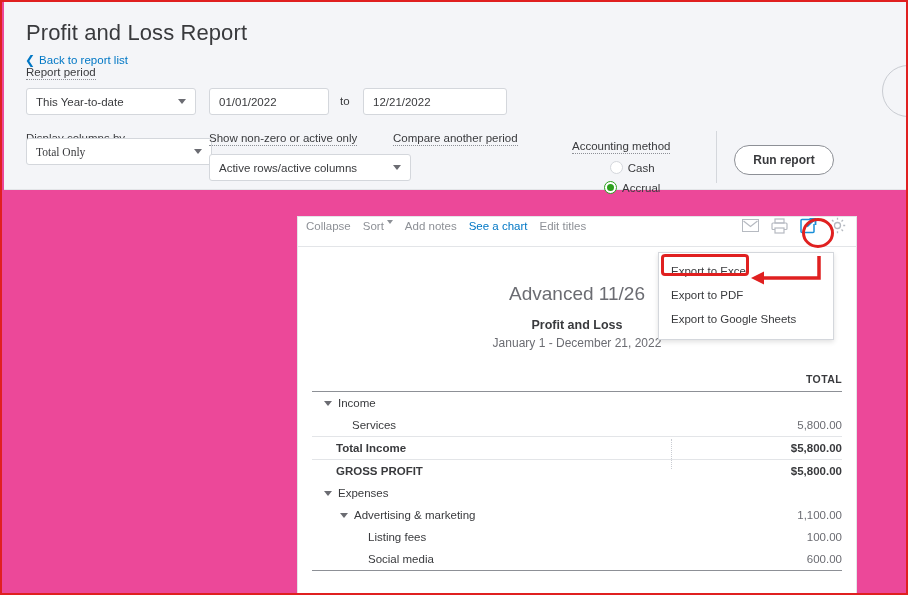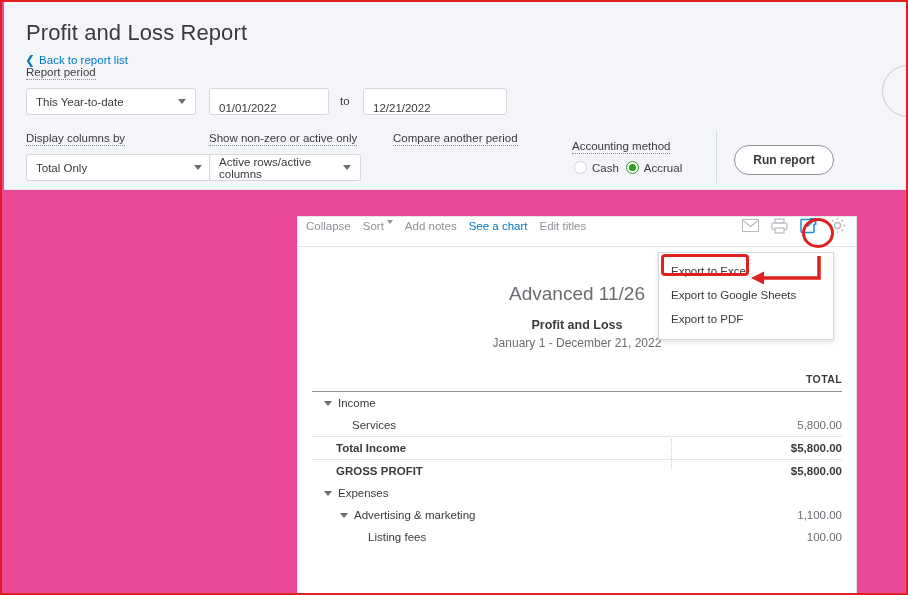--- a/index.html
+++ b/index.html
@@ -75,21 +75,21 @@
     cursor: pointer;
   }
   .select-box .caret {
     position: absolute;
     right: 9px;
     width: 0; height: 0;
     border-left: 4px solid transparent;
     border-right: 4px solid transparent;
     border-top: 5px solid #6b6c72;
   }
-  .text-box { cursor: text; align-items: flex-end; }
+  .text-box { cursor: text; }
   .placeholder-text { color: #8d9096; }
 
   .to-word {
     position: absolute;
     font-size: 11.5px;
     color: #393a3d;
   }
 
   .radio-wrap {
     position: absolute;
@@ -318,35 +318,35 @@
       <span>01/01/2022</span>
     </div>
 
     <div class="to-word" style="left:336px; top:93px;">to</div>
 
     <div class="text-box" style="left:359px; top:86px; width:144px;">
       <span>12/21/2022</span>
     </div>
 
     <div class="fld-label" style="left:22px; top:130px;">Display columns by</div>
-    <div class="select-box" style="left:22px; top:152px; width:186px;">
+    <div class="select-box" style="left:22px; top:136px; width:186px;font-family:Liberation Serif, serif;">
       <span>Total Only</span>
       <span class="caret"></span>
     </div>
 
     <div class="fld-label" style="left:205px; top:130px;">Show non-zero or active only</div>
-    <div class="select-box" style="left:205px; top:152px; width:152px;">
+    <div class="select-box" style="left:205px; top:152px; width:202px;">
       <span>Active rows/active columns</span>
       <span class="caret"></span>
     </div>
 
     <div class="fld-label" style="left:389px; top:130px;">Compare another period</div>
 
     <div class="fld-label" style="left:568px; top:138px;">Accounting method</div>
-    <div class="radio-wrap" style="left:570px; top:159px;">
+    <div class="radio-wrap" style="left:600px; top:159px;flex-direction:column;">
       <span class="radio-item">
         <span class="radio-dot"></span>
         <span>Cash</span>
       </span>
       <span class="radio-item">
         <span class="radio-dot on"></span>
         <span>Accrual</span>
       </span>
     </div>
 
@@ -441,29 +441,33 @@
               <td class="amt muted"></td>
             </tr>
             <tr>
               <td class="lbl" style="padding-left: 28px;"><span class="tri"></span><span>Advertising &amp; marketing</span></td>
               <td class="amt muted">1,100.00</td>
             </tr>
             <tr>
               <td class="lbl" style="padding-left: 56px;"><span>Listing fees</span></td>
               <td class="amt muted">100.00</td>
             </tr>
+            <tr class="rule-bottom">
+              <td class="lbl" style="padding-left: 56px;"><span>Social media</span></td>
+              <td class="amt muted">600.00</td>
+            </tr>
           </tbody>
       </table>
     </div>
   </div>
 
   <div class="export-menu">
     <div class="menu-item">Export to Excel</div>
+    <div class="menu-item">Export to PDF</div>
     <div class="menu-item">Export to Google Sheets</div>
-    <div class="menu-item">Export to PDF</div>
   </div>
 
   <div class="ann ann-circle"></div>
   <div class="ann ann-rect"></div>
   <svg class="ann ann-arrow" width="90" height="45" viewBox="0 0 90 45">
     <path d="M72 4 L72 26 L16 26" fill="none" stroke="#e02020" stroke-width="3.5"></path>
     <path d="M4 26 L17 19.5 L17 32.5 Z" fill="#e02020"></path>
   </svg>
 
 </div>

